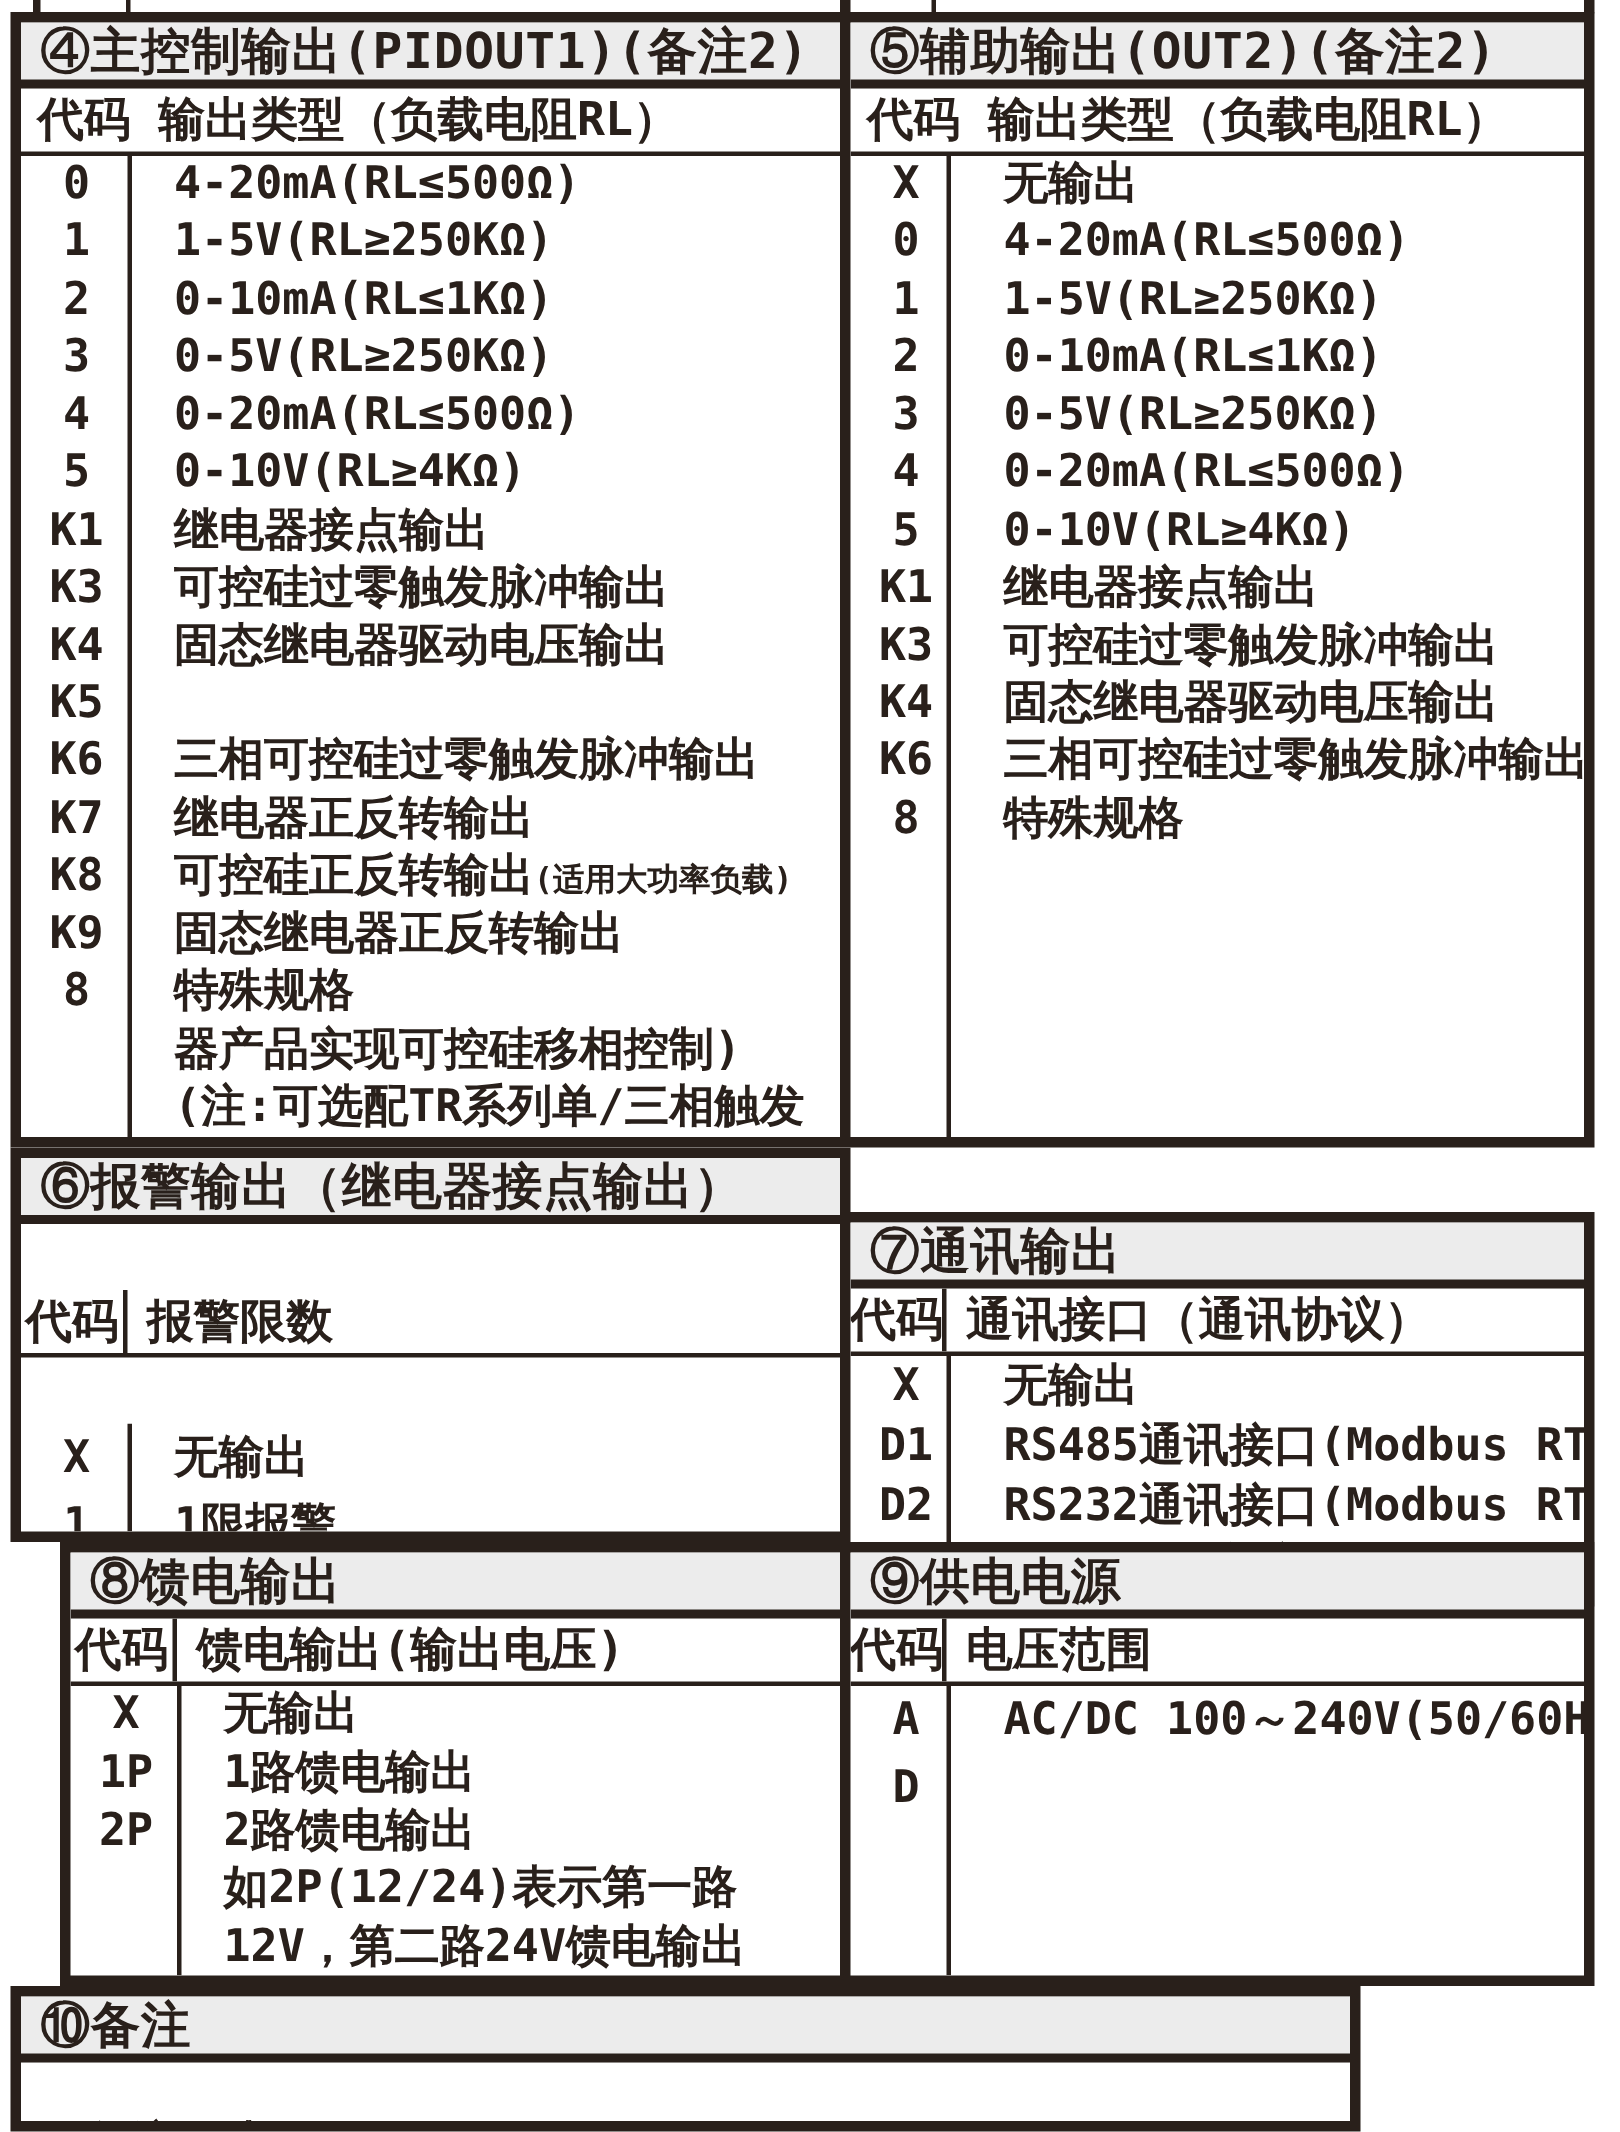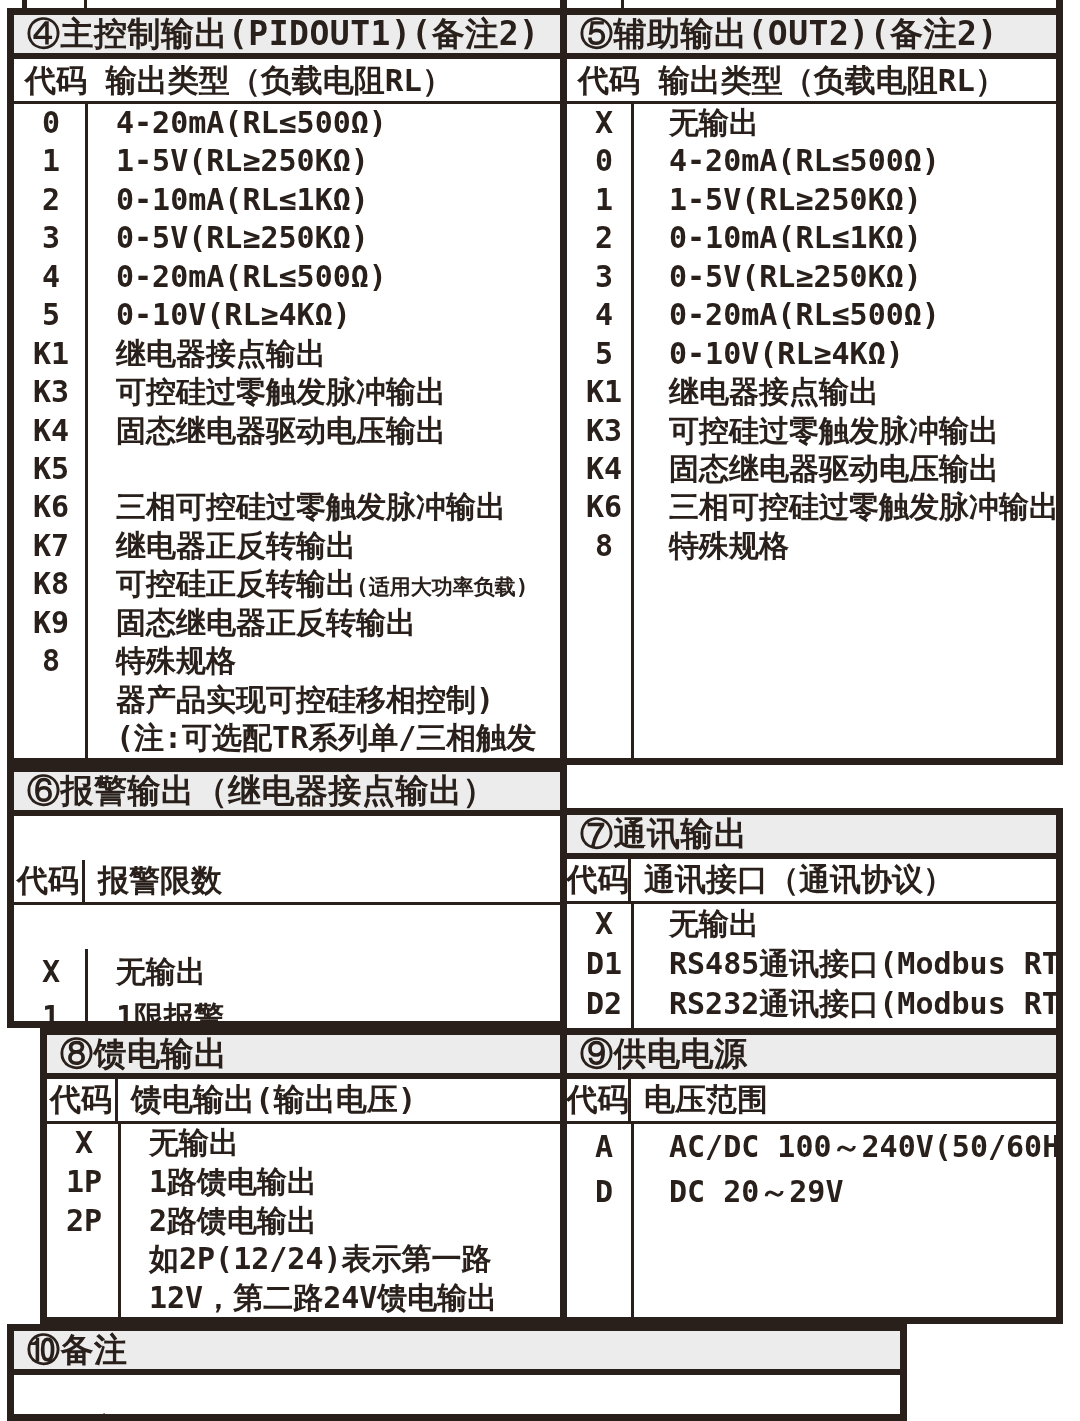--- a/index.html
+++ b/index.html
@@ -295,21 +295,20 @@
       <span class="ch-code">代码</span>
       <span class="ch-desc">电压范围</span>
     </div>
     <div class="data">
         <div class="row">
           <span class="code">A</span>
           <span class="desc">AC/DC 100～240V(50/60Hz)</span>
         </div>
         <div class="row">
           <span class="code">D</span>
-          <span class="desc">DC 20～29V</span>
         </div>
       </div>
   </section>
 
   <section class="tbl t10">
     <div class="bar">⑩备注</div>
     <div class="data">
       <div class="note">无备注可省略</div>
     </div>
   </section>

